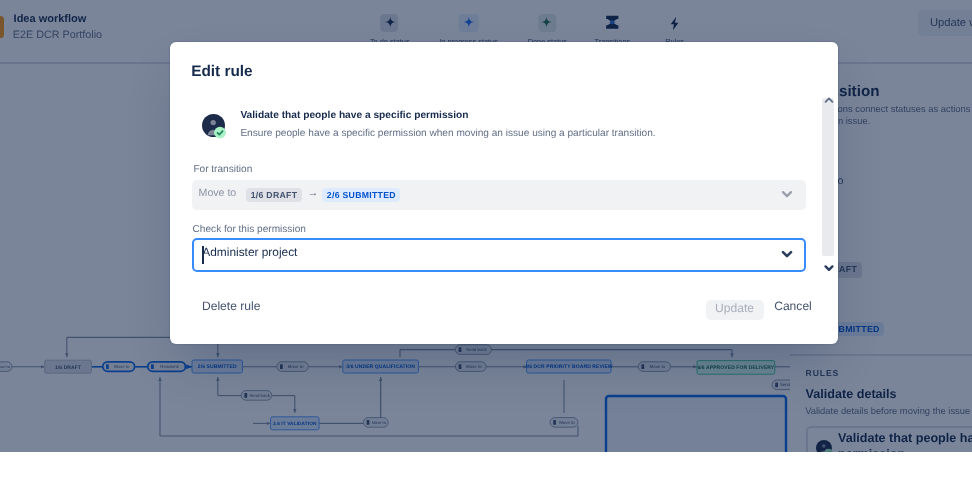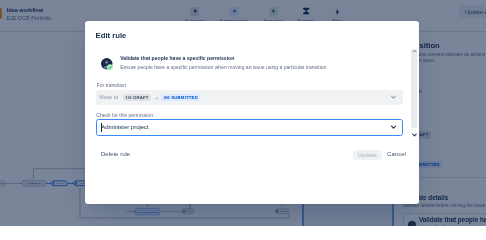--- a/index.html
+++ b/index.html
@@ -35,21 +35,21 @@
   .rp-div{position:absolute;left:0;width:91px;height:1px;background:#dcdfe4;}
   .rp-rules{position:absolute;left:7.8px;top:152px;font-size:4.3px;font-weight:700;color:#44546f;letter-spacing:.45px;}
   .rp-vd{position:absolute;left:7.8px;top:162.3px;font-size:6.3px;font-weight:700;color:#172b4d;white-space:nowrap;line-height:7.5px;}
   .rp-vdsub{position:absolute;left:7.6px;top:170.5px;font-size:4.7px;color:#626f86;white-space:nowrap;line-height:6px;}
   .rp-card{position:absolute;left:8px;top:180.5px;width:85px;height:22px;border:1px solid #dcdfe4;border-radius:2.5px;background:#fff;}
   .rp-cardtxt{position:absolute;left:24px;top:184px;font-size:6.3px;font-weight:700;color:#172b4d;line-height:7.4px;white-space:nowrap;}
   
   .overlay{position:absolute;left:0;top:0;width:486px;height:226px;background:rgba(9,30,66,0.54);}
 
   
-  .modal{position:absolute;left:85.4px;top:20.8px;width:333.6px;height:183px;background:#fff;border-radius:3px;
+  .modal{position:absolute;left:85.4px;top:20.8px;width:333.6px;height:151px;background:#fff;border-radius:3px;
          box-shadow:0 0 1px rgba(9,30,66,.31),0 12px 24px -6px rgba(9,30,66,.25);overflow:hidden;}
   .m-title{position:absolute;left:10.2px;top:9.9px;font-size:7.7px;font-weight:600;color:#172b4d;line-height:9px;}
 
   .m-rule{position:absolute;left:34.8px;top:34.5px;width:290px;}
   .m-ruleico{position:absolute;left:-19.7px;top:1.5px;width:12px;height:12px;}
   .m-ruletxt{width:290px;}
   .m-rulename{font-size:5.1px;font-weight:700;color:#172b4d;line-height:7px;}
   .m-ruledesc{font-size:5.05px;color:#626f86;line-height:7px;margin-top:1.8px;}
 
   .m-lbl{position:absolute;font-size:5.05px;color:#626f86;letter-spacing:0;line-height:6px;}

